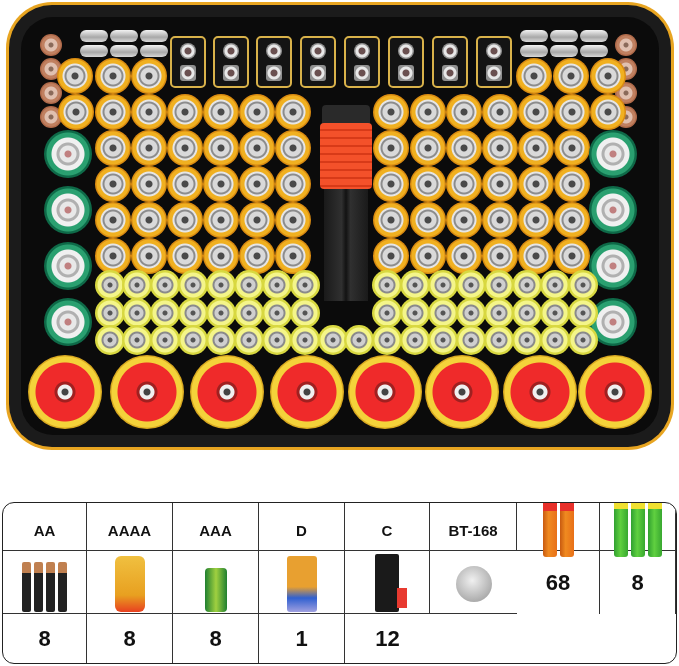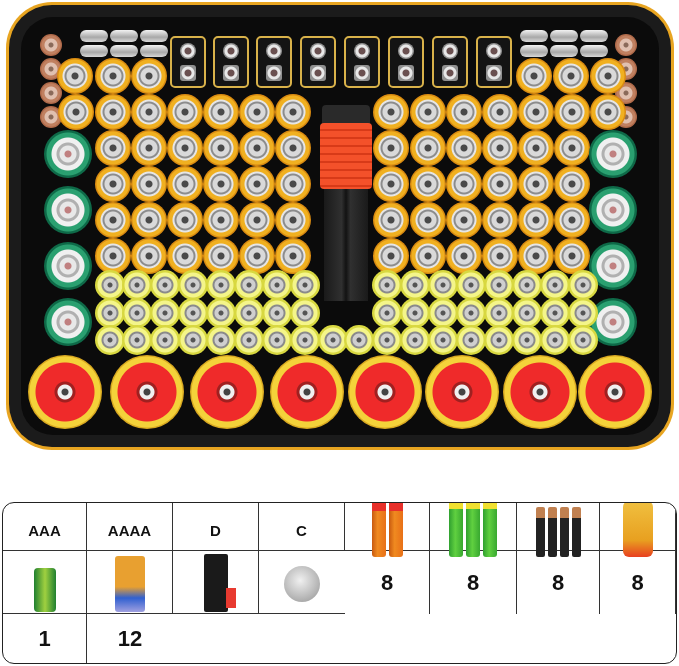--- a/index.html
+++ b/index.html
@@ -310,24 +310,26 @@
         <div class="cell d" style="left: 327px; top: 338px;"></div>
         <div class="cell d" style="left: 404px; top: 338px;"></div>
         <div class="cell d" style="left: 482px; top: 338px;"></div>
         <div class="cell d" style="left: 557px; top: 338px;"></div>
       </div>
   </div>
 </div>
 
 <div class="spec-table">
 
+  <div class="tcell hdr">AA</div>
+  <div class="tcell hdr">AAAA</div>
   <div class="tcell hdr">AAA</div>
-  <div class="tcell hdr">AAAA</div>
   <div class="tcell hdr">D</div>
   <div class="tcell hdr">C</div>
+  <div class="tcell hdr">BT-168</div>
 
   <div class="tcell">
     <div class="illus">
         <div class="b-aa"></div>
         <div class="b-aa"></div>
       </div>
   </div>
   <div class="tcell">
     <div class="illus">
         <div class="b-aaa"></div>
@@ -362,19 +364,20 @@
     <div class="illus">
         <div class="b-tester"></div>
       </div>
   </div>
   <div class="tcell last-col">
     <div class="illus">
         <div class="b-coin"></div>
       </div>
   </div>
 
+  <div class="tcell cnt last-row">68</div>
   <div class="tcell cnt last-row">8</div>
   <div class="tcell cnt last-row">8</div>
   <div class="tcell cnt last-row">8</div>
   <div class="tcell cnt last-row">8</div>
   <div class="tcell cnt last-row">1</div>
   <div class="tcell cnt last-row last-col">12</div>
 </div>
 
 </body></html>

